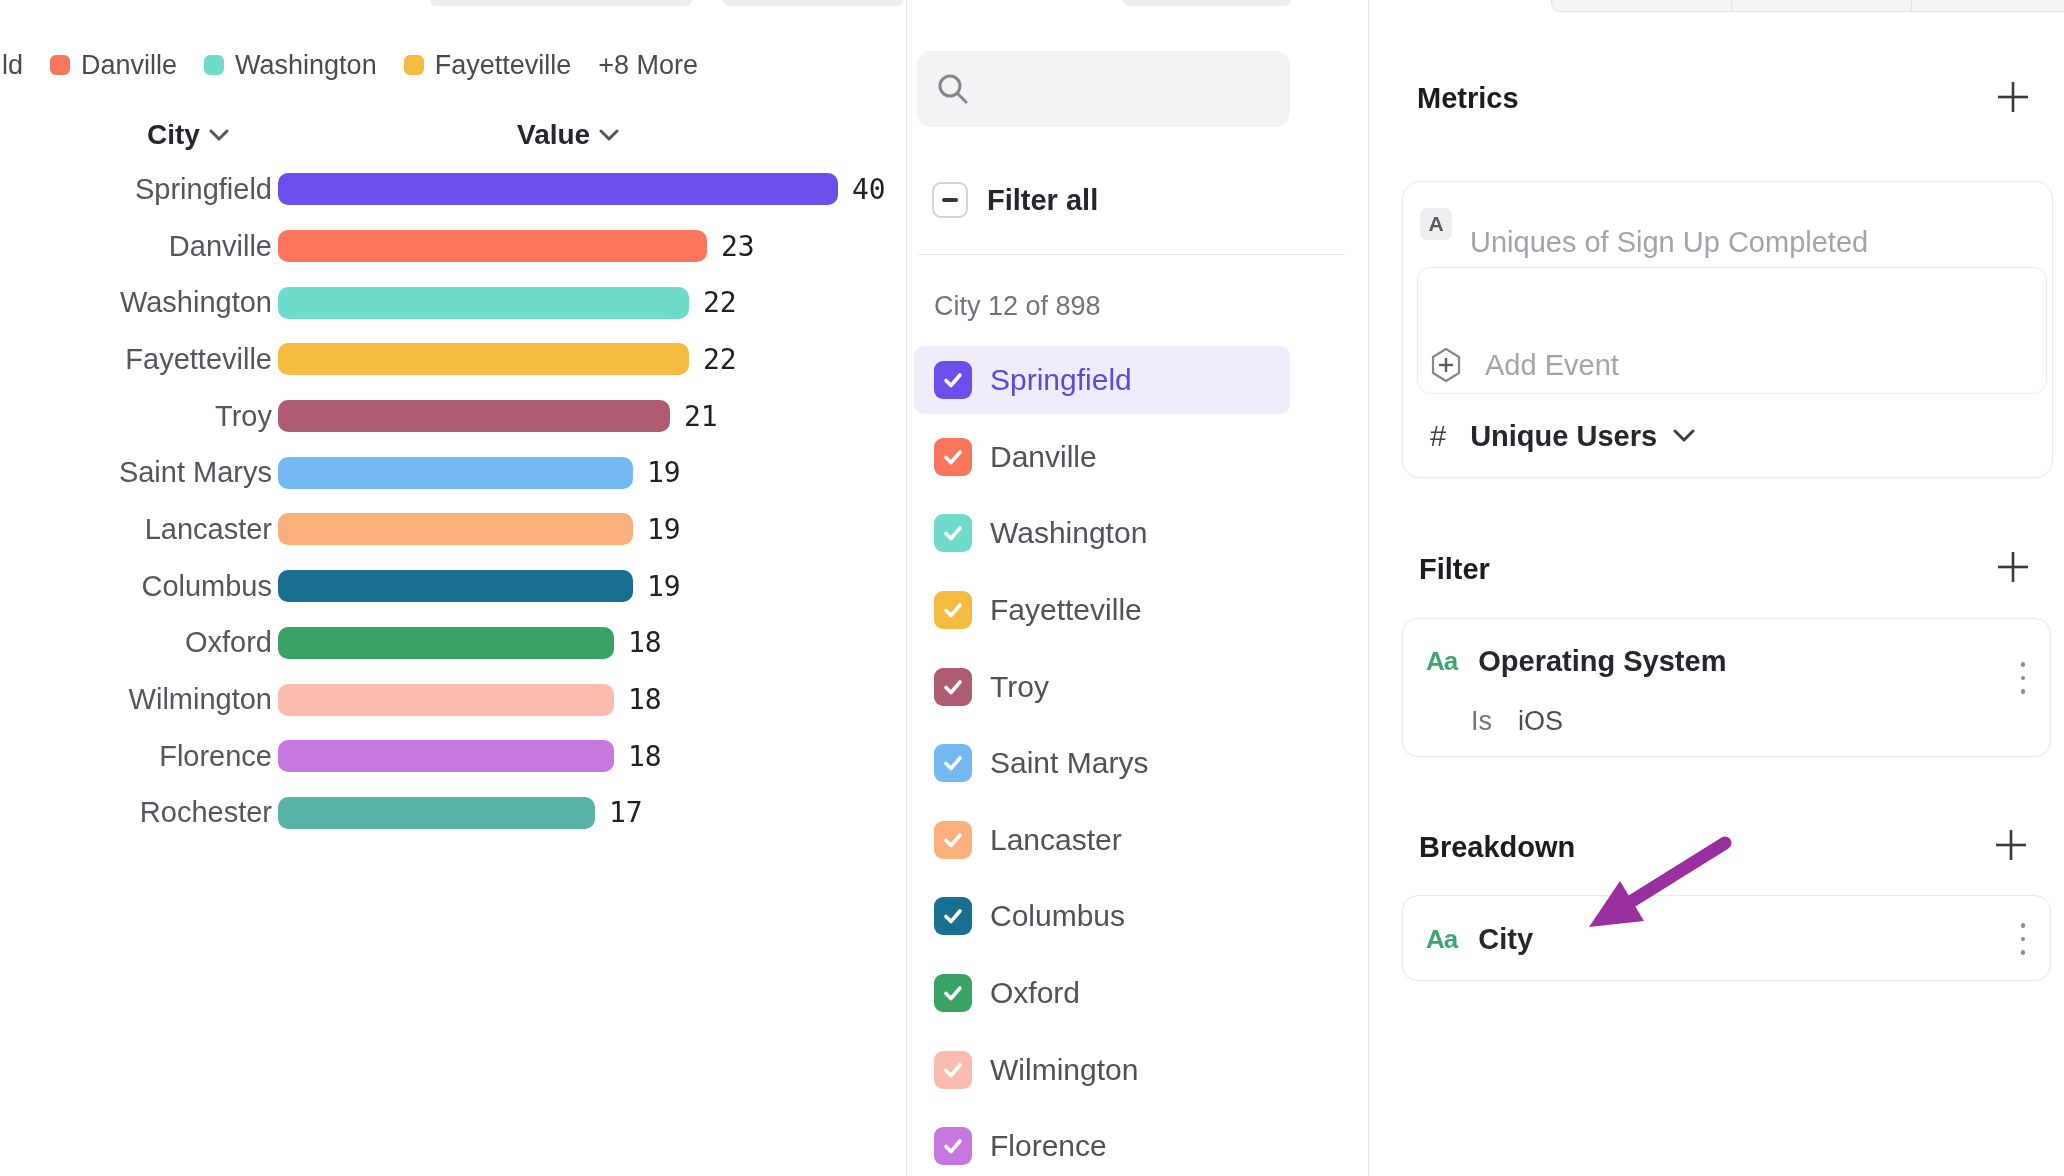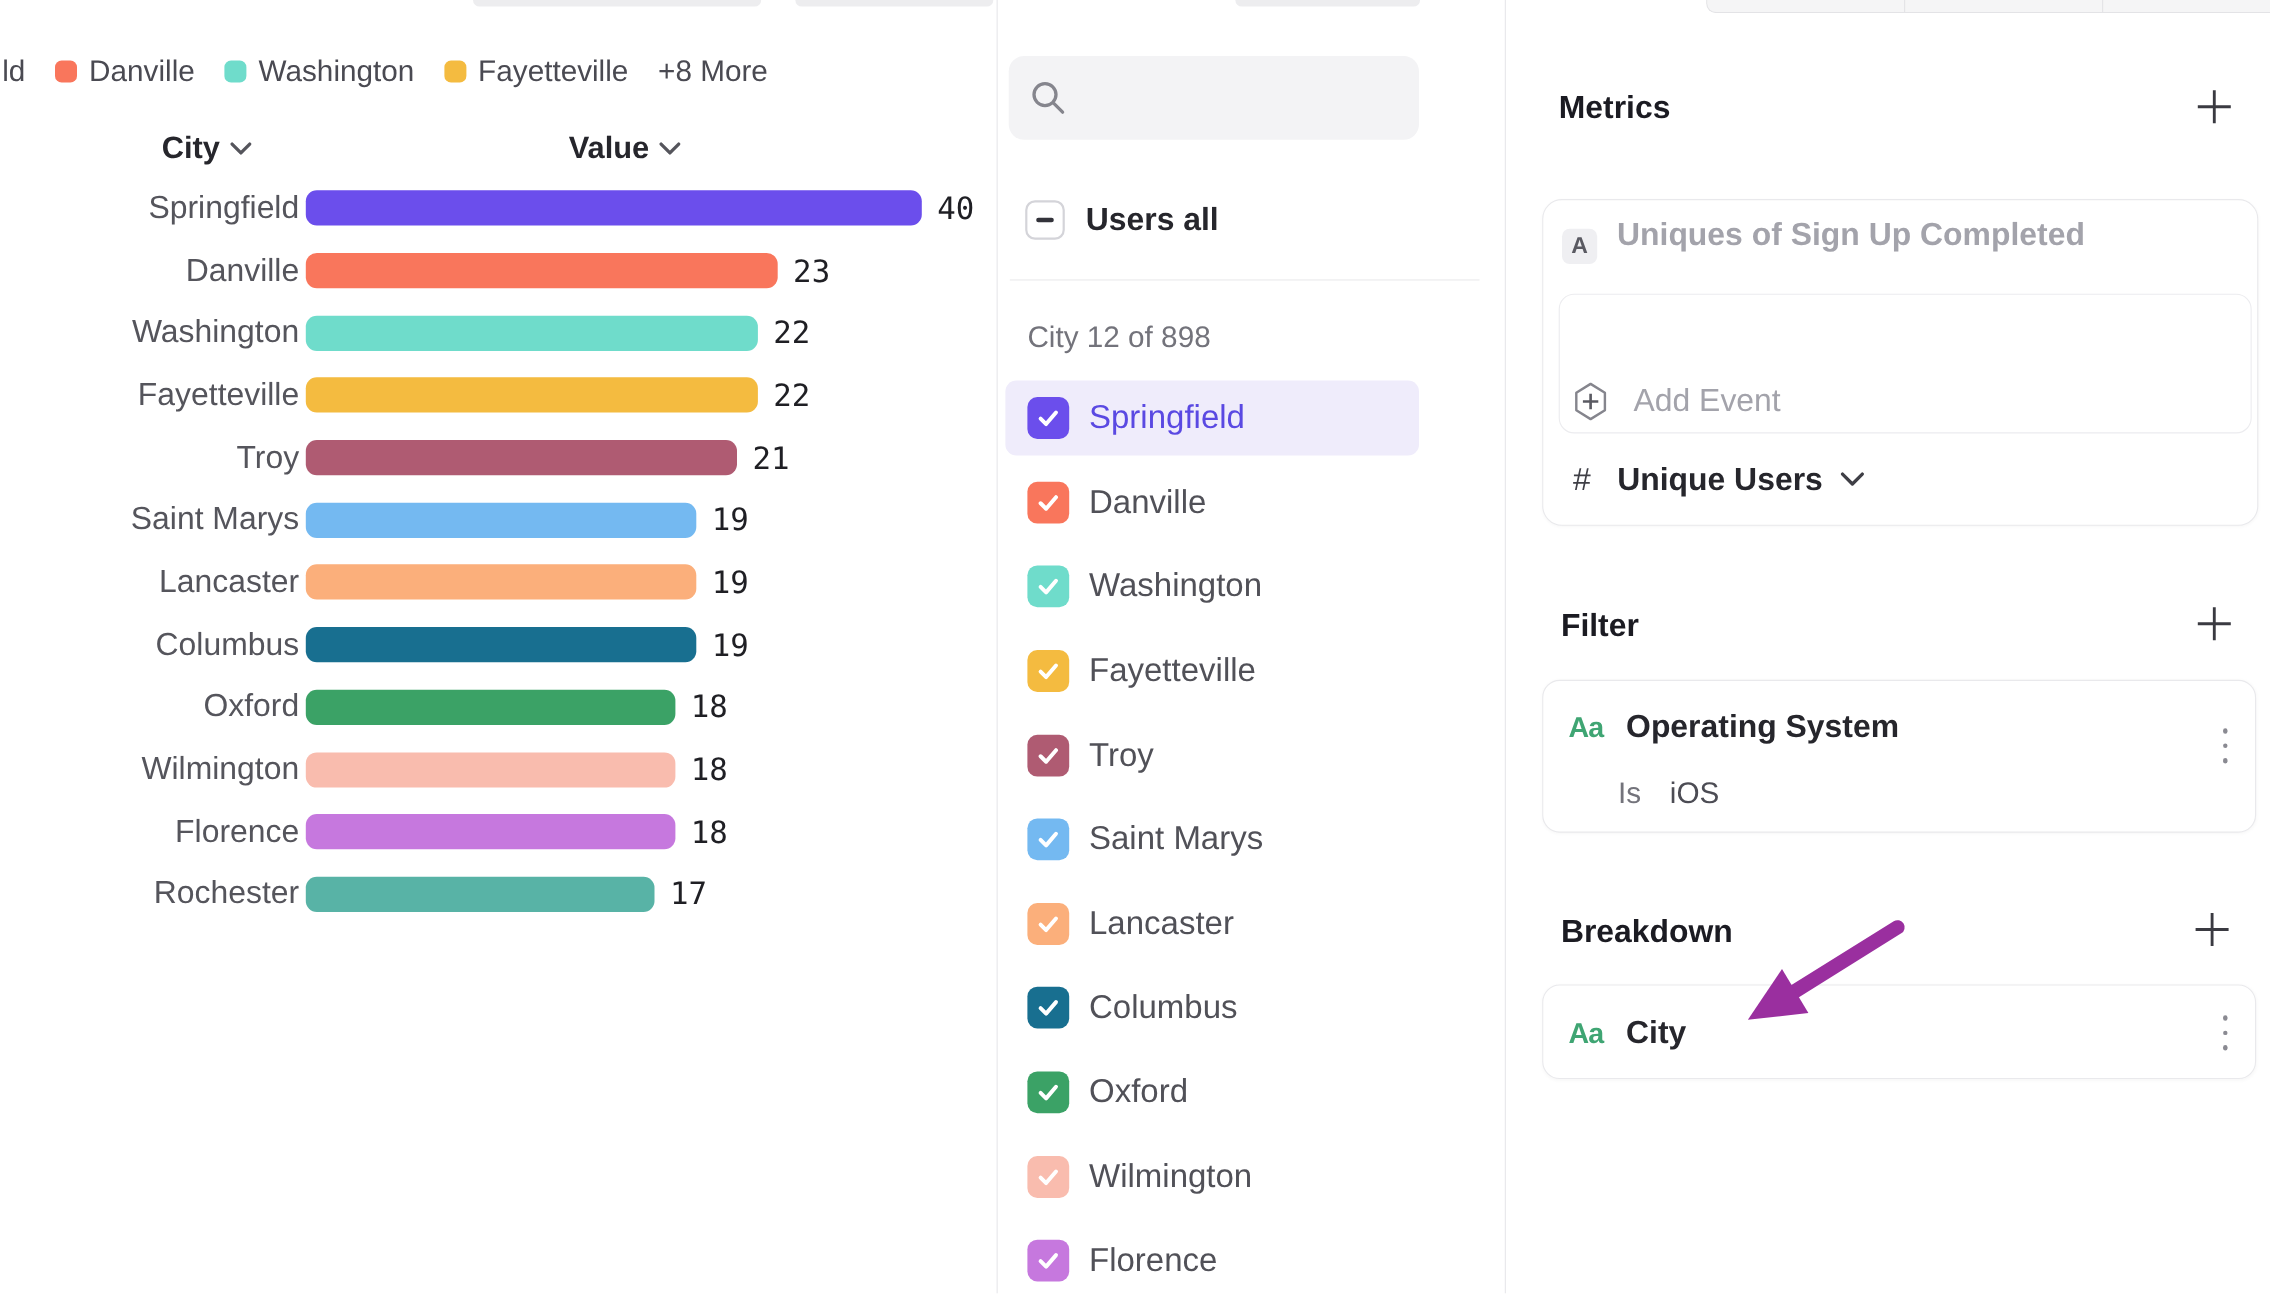--- a/index.html
+++ b/index.html
@@ -181,21 +181,21 @@
   <svg width="34" height="34" viewBox="0 0 34 34">
     <circle cx="14" cy="14" r="10" fill="none" stroke="#85858D" stroke-width="3"></circle>
     <line x1="22" y1="22" x2="30" y2="30" stroke="#85858D" stroke-width="3" stroke-linecap="round"></line>
   </svg>
 </div>
 
 <div class="selectall-row">
   <span class="cb-indet">
       <span class="minus"></span>
     </span>
-  <span class="selectall-label">Users all</span>
+  <span class="selectall-label">Filter all</span>
 </div>
 
 <div class="hdiv"></div>
 <div class="count-label">City 12 of 898</div>
 
 <div class="city-list" id="city-list">
     <div class="city-row">
       <div class="row-pill" style="background: rgb(239, 236, 251);"></div>
       <span class="city-cb" style="background: rgb(107, 78, 236);">
         <svg width="26" height="26" viewBox="0 0 26 26">
@@ -289,21 +289,21 @@
 <div class="section-head" style="left:1417px;top:82px;">Metrics</div>
 <div class="plus-btn" style="left:1996px;top:80px;">
   <svg width="34" height="34" viewBox="0 0 34 34">
       <line x1="17" y1="2" x2="17" y2="32" stroke="#3A3A41" stroke-width="2.6"></line>
       <line x1="2" y1="17" x2="32" y2="17" stroke="#3A3A41" stroke-width="2.6"></line>
     </svg>
 </div>
 
 <div class="card" style="left:1402px;top:181px;width:651px;height:297px;">
   <div class="badge-a">A</div>
-  <div class="icon-row" style="left:67px;top:16px;height:32px;font-weight:bold;">
+  <div class="icon-row" style="left:67px;top:44px;height:32px;">
     <span class="row-text muted">Uniques of Sign Up Completed</span>
   </div>
   <div class="inner-card">
     <div class="icon-row" style="left:12px;top:78px;height:38px;">
       <svg width="32" height="36" viewBox="0 0 32 36">
         <polygon points="16,2 29,10 29,26 16,34 3,26 3,10" fill="none" stroke="#85858D" stroke-width="2.2" stroke-linejoin="round"></polygon>
         <line x1="16" y1="11" x2="16" y2="25" stroke="#5A5A62" stroke-width="2.4"></line>
         <line x1="9" y1="18" x2="23" y2="18" stroke="#5A5A62" stroke-width="2.4"></line>
       </svg>
       <span class="row-text muted" style="margin-left:23px;">Add Event</span>

